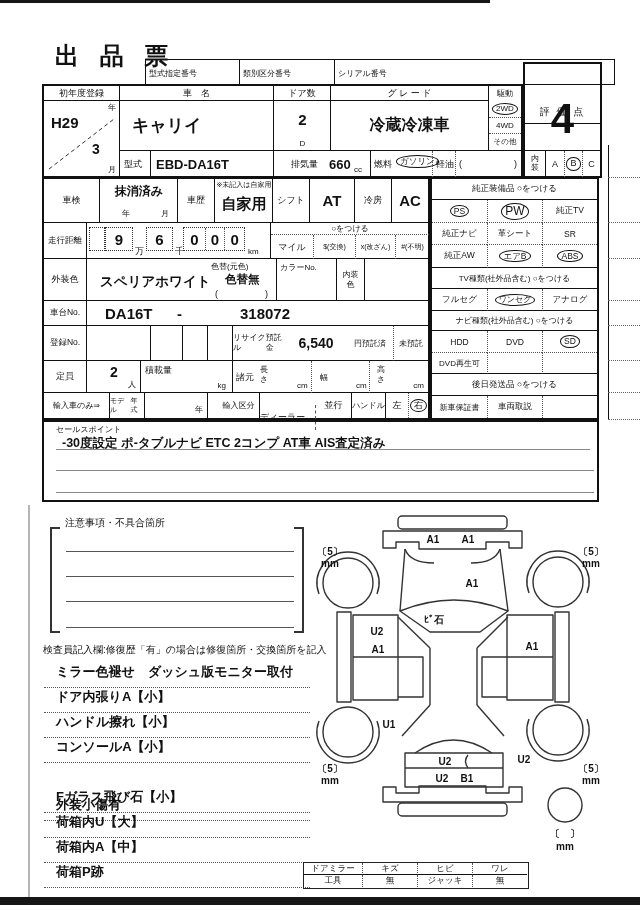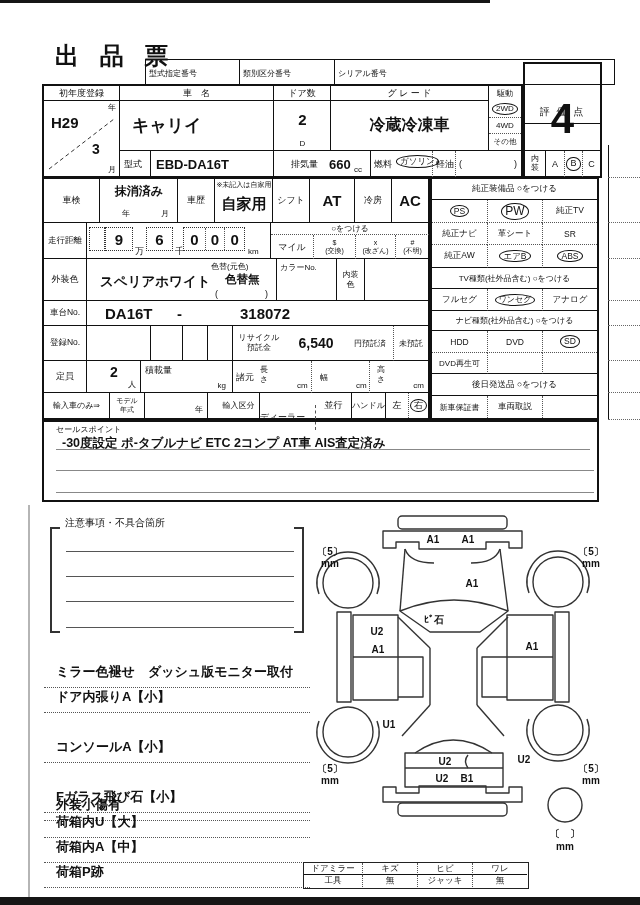--- a/index.html
+++ b/index.html
@@ -7,21 +7,21 @@
   .page { position:relative; width:640px; height:905px; background:#fff; overflow:hidden;
           font-family:"Liberation Sans","DejaVu Sans",sans-serif; color:#111; }
   .abs { position:absolute; }
   .bx2 { border:2px solid #111; }
   .br { border-right:1px solid #111; } .bb { border-bottom:1px solid #111; }
   .bt { border-top:1px solid #111; } .bl { border-left:1px solid #111; }
   .brd { border-right:1px dashed #555; }
   .bld { border-left:1px dotted #555; } .btd { border-top:1px dotted #555; }
   .bbd { border-bottom:1px dotted #555; }
   .c { display:flex; align-items:center; justify-content:center; text-align:center; }
-  .col { display:flex; flex-direction:column; align-items:center; justify-content:center; text-align:right; }
+  .col { display:flex; flex-direction:row; align-items:center; justify-content:center; text-align:left; }
   .xxs { font-size:7px; } .xs { font-size:8px; } .sm { font-size:9px; } .bold { font-weight:bold; }
   .circ { border:1.5px solid #111; border-radius:50%; padding:0 3px; display:inline-block; line-height:1.25; }
   .dotbox { position:absolute; border:1.5px dotted #333; display:flex; align-items:center; justify-content:center;
             font-size:15px; font-weight:bold; }
   .hline { position:absolute; border-top:1px solid #888; }
   .vdiv { position:absolute; width:0; border-left:1px solid #111; }
   .cutline { position:absolute; width:32px; border-top:1px dotted #666; }
   .note-row { position:absolute; left:44px; width:266px; height:25px; border-bottom:1.5px dotted #555;
               font-size:13px; font-weight:bold; padding-left:12px; }
   svg text { font-family:"Liberation Sans","DejaVu Sans",sans-serif; font-size:10px; font-weight:bold; fill:#111; }
@@ -291,22 +291,24 @@
   </div>
 
   <div class="abs" style="left:65px;top:516px;font-size:10px;">注意事項・不具合箇所</div>
   <div class="abs" style="left:50px;top:527px;width:10px;height:106px;border-left:2px solid #333;border-top:2px solid #333;border-bottom:2px solid #333;"></div>
   <div class="abs" style="left:294px;top:527px;width:10px;height:106px;border-right:2px solid #333;border-top:2px solid #333;border-bottom:2px solid #333;"></div>
   <div class="hline" style="left:66px;top:551px;width:228px;border-color:#555;"></div>
   <div class="hline" style="left:66px;top:576px;width:228px;border-color:#555;"></div>
   <div class="hline" style="left:66px;top:601px;width:228px;border-color:#555;"></div>
   <div class="hline" style="left:66px;top:627px;width:228px;border-color:#555;"></div>
 
+  <div class="abs" style="left:43px;top:643px;font-size:10px;">検査員記入欄:修復歴「有」の場合は修復箇所・交換箇所を記入</div>
   <div class="note-row" style="top:663px;">ミラー色褪せ　ダッシュ版モニター取付</div>
   <div class="note-row" style="top:688px;">ドア内張りA【小】</div>
+  <div class="note-row" style="top:713px;">ハンドル擦れ【小】</div>
   <div class="note-row" style="top:738px;">コンソールA【小】</div>
   <div class="note-row" style="top:748px;margin-top:48px;">外装小傷有</div>
   <div class="note-row" style="top:788px;">Fガラス飛び石【小】</div>
   <div class="note-row" style="top:813px;">荷箱内U【大】</div>
   <div class="note-row" style="top:838px;">荷箱内A【中】</div>
   <div class="note-row" style="top:863px;">荷箱P跡</div>
 
   <svg class="abs" style="left:310px;top:505px;" width="330" height="358" viewBox="0 0 330 358">
     <g fill="none" stroke="#333" stroke-width="1.4" stroke-linejoin="round">
       <rect x="88" y="11" width="109" height="13" rx="4"></rect>

